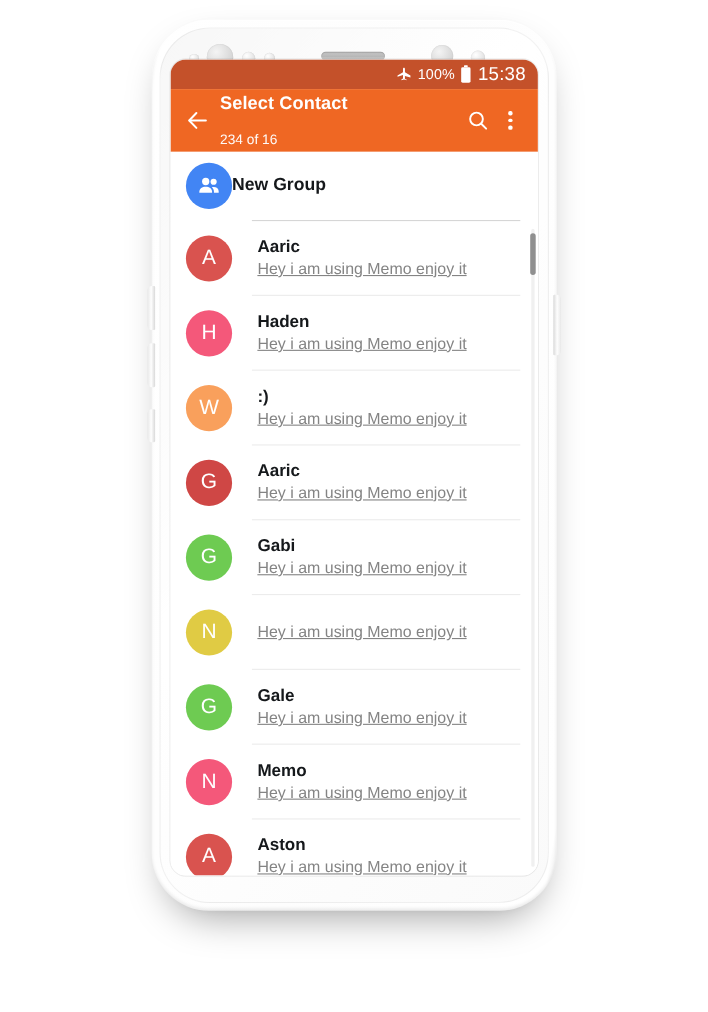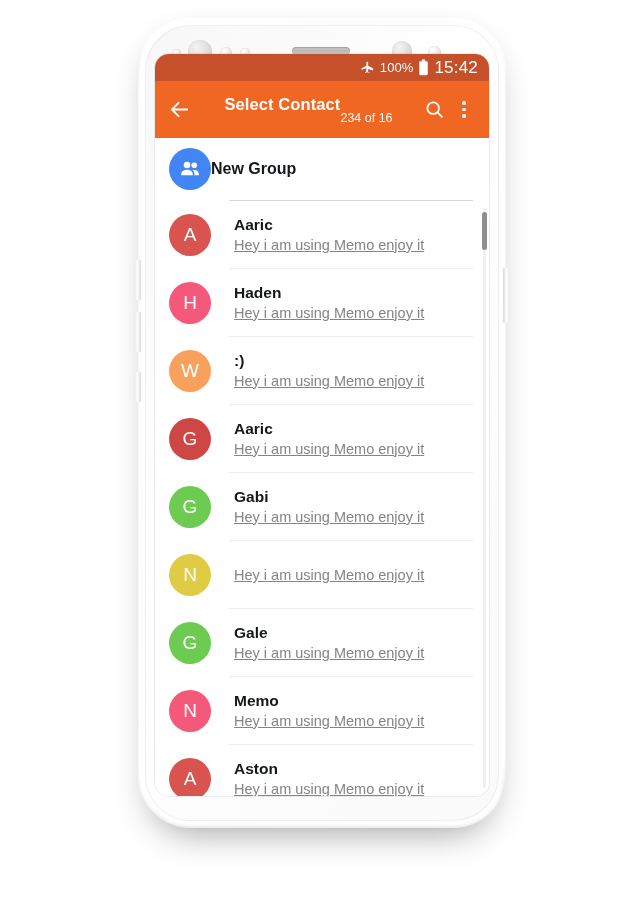--- a/index.html
+++ b/index.html
@@ -138,21 +138,21 @@
   #back-button {
     width: 30px; height: 30px;
     display: flex; align-items: center; justify-content: center;
     flex: 0 0 auto;
     cursor: pointer;
   }
   #app-bar-titles {
     flex: 1 1 auto;
     margin-left: 6px;
     display: flex;
-    flex-direction: row;
+    flex-direction: column;
     justify-content: center;
     line-height: 1.12;
   }
   #app-bar-title {
     font-size: 16.5px;
     font-weight: 700;
     letter-spacing: .1px;
   }
   #app-bar-subtitle {
     font-size: 12.5px;
@@ -307,21 +307,21 @@
         <path d="M21 15.5v-1.8l-8-4.6V4.3c0-.9-.6-1.6-1.4-1.6s-1.4.7-1.4 1.6v4.8l-8 4.6v1.8l8-2.4v4.9l-2.2 1.4v1.3l3.6-1 3.6 1v-1.3L13 19.4v-4.9l8 2.4z"></path>
       </svg>
     </span>
     <span class="sb-text">100%</span>
     <span style="display:inline-flex;align-items:center;">
       <svg width="11" height="17" viewBox="0 0 12 20" aria-hidden="true">
         <rect x="4" y="0.5" width="4" height="2" rx="0.6" fill="#ffffff"></rect>
         <rect x="1" y="2.5" width="10" height="16.5" rx="1.6" fill="#ffffff"></rect>
       </svg>
     </span>
-    <span id="status-clock">15:42</span>
+    <span id="status-clock">15:38</span>
   </div>
 
   <div id="app-bar">
     <div id="back-button">
       <span style="display:inline-flex;">
         <svg width="23" height="23" viewBox="0 0 24 24" fill="none" stroke="#ffffff" stroke-width="1.9" stroke-linecap="round" stroke-linejoin="round" aria-hidden="true">
           <line x1="20" y1="12" x2="4.5" y2="12"></line>
           <polyline points="11,5 4.2,12 11,19"></polyline>
         </svg>
       </span>

